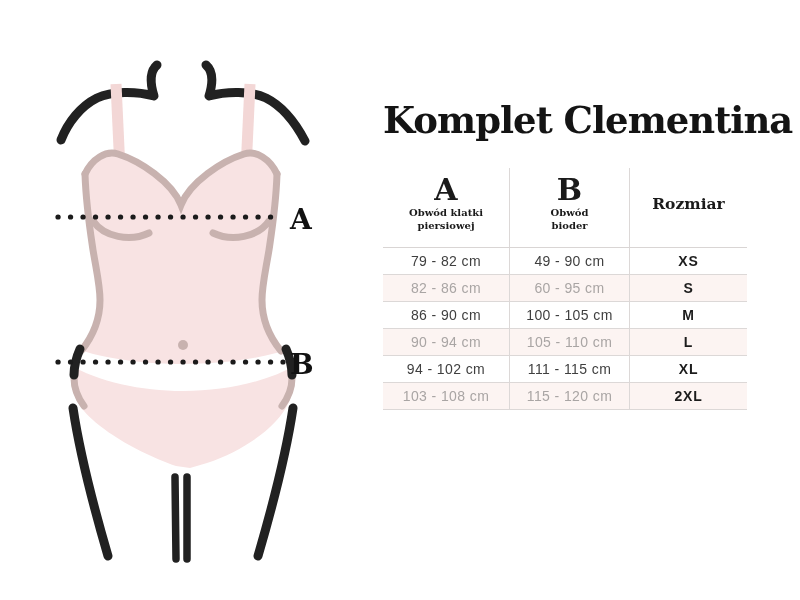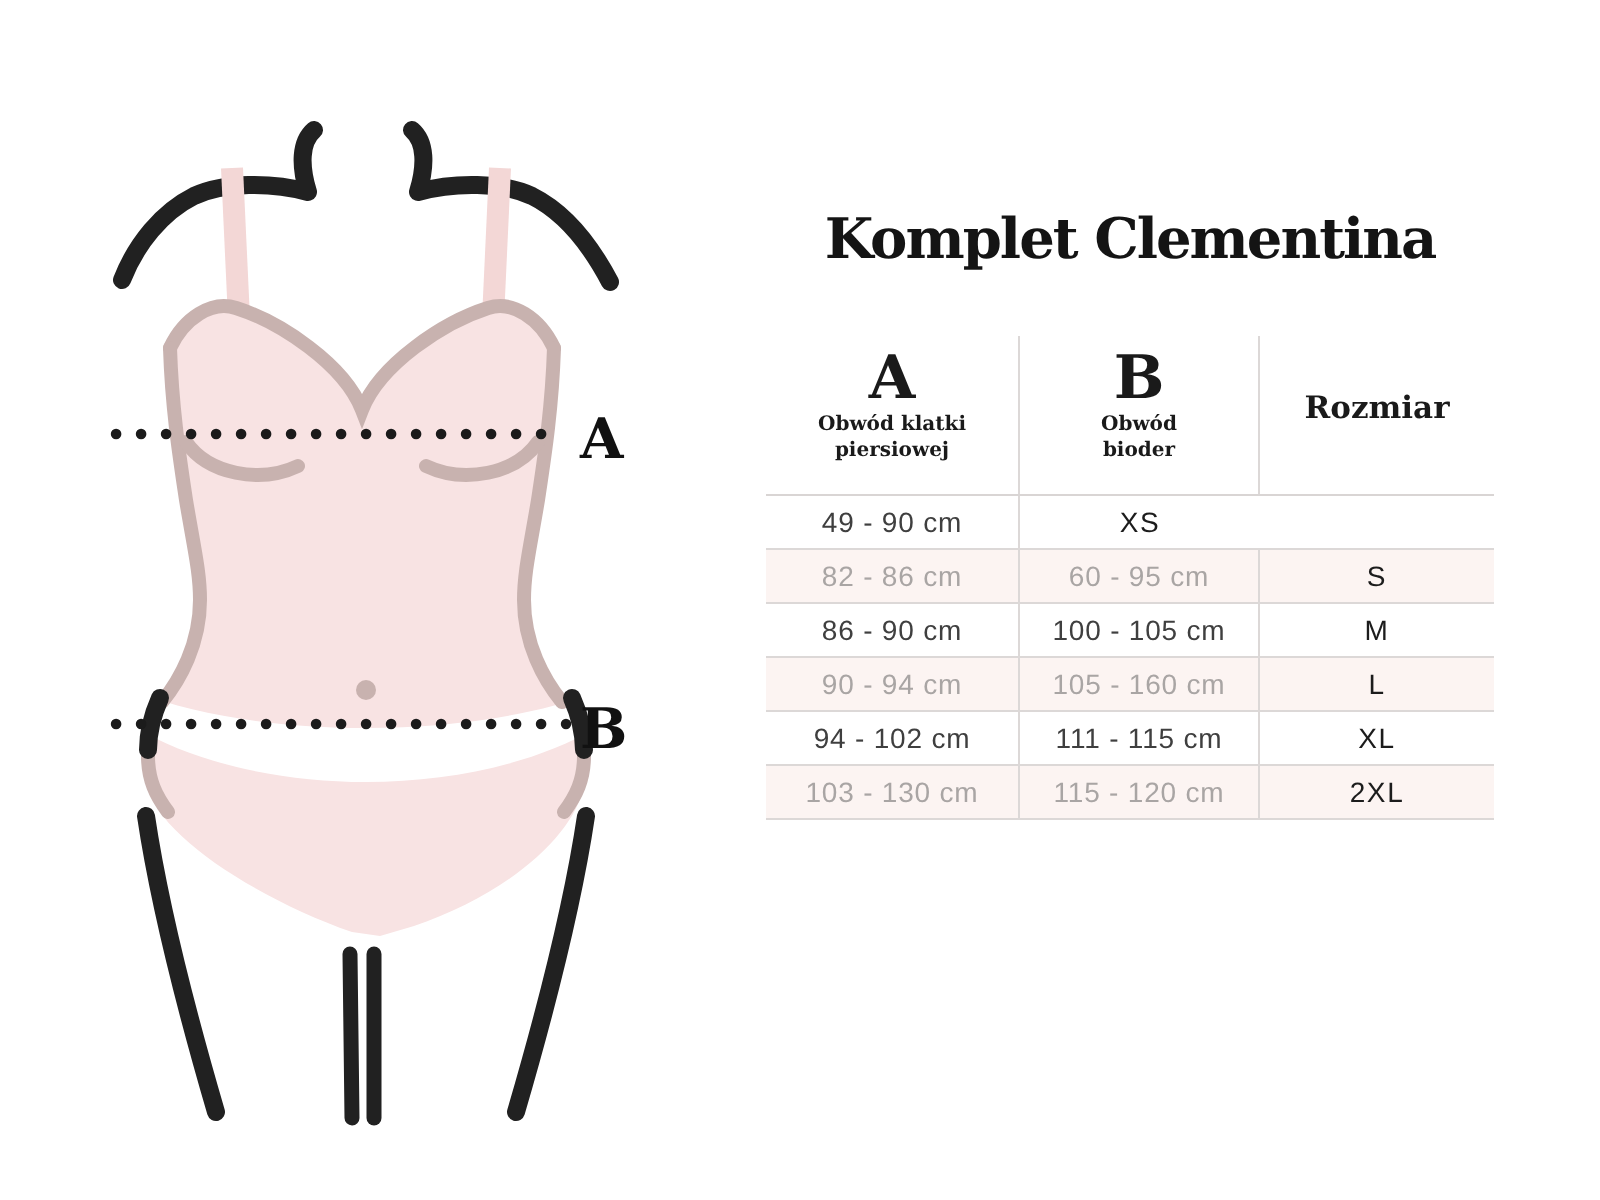--- a/index.html
+++ b/index.html
@@ -6,21 +6,21 @@
   #stage{position:relative;width:800px;height:600px;background:#ffffff;overflow:hidden;
          font-family:"Liberation Sans",sans-serif;}
 
   
   #figure{position:absolute;left:0;top:0;}
 
   
   #right-panel{position:absolute;left:383px;top:0;width:364px;}
   #product-title{position:absolute;top:99px;left:0;width:364px;text-align:center;
     font-family:"DejaVu Serif","Liberation Serif",serif;font-weight:bold;
-    font-size:28px;line-height:42px;color:#141414;letter-spacing:-1px;white-space:nowrap;}
+    font-size:37px;line-height:42px;color:#141414;letter-spacing:-1px;white-space:nowrap;}
 
   
   #size-table{position:absolute;top:168px;left:0;width:364px;}
   .thead{display:grid;grid-template-columns:127px 120px 117px;height:79px;
          border-bottom:1px solid #d9d5d4;}
   .hcell{display:flex;flex-direction:column;align-items:center;padding-top:5px;box-sizing:border-box;}
   .hcell.divr{border-right:1px solid #dcd8d7;}
   .hletter{font-family:"DejaVu Serif","Liberation Serif",serif;font-weight:bold;
            font-size:30px;line-height:34px;color:#1a1a1a;}
   .hlabel{font-family:"DejaVu Serif","Liberation Serif",serif;font-weight:bold;
@@ -29,21 +29,21 @@
   .hcell.rozmiar .hlabel{font-size:15.5px;}
 
   .tbody{width:364px;}
   .trow{display:grid;grid-template-columns:127px 120px 117px;height:27px;
         border-bottom:1px solid #dcd8d7;box-sizing:border-box;}
   .trow:nth-child(even){background:#fcf4f2;}
   .tcell{display:flex;align-items:center;justify-content:center;box-sizing:border-box;
          font-size:14px;letter-spacing:.4px;color:#3f3f3f;}
   .tcell.divr{border-right:1px solid #dcd8d7;}
   .trow:nth-child(even) .tcell.range{color:#a9a5a4;}
-  .tcell.size{font-weight:normal;color:#1c1c1c;letter-spacing:.8px;text-align:center;}
+  .tcell.size{font-weight:bold;color:#1c1c1c;letter-spacing:.8px;text-align:center;}
 
   
   .ab-label{font-family:"DejaVu Serif","Liberation Serif",serif;font-weight:bold;
             font-size:28px;fill:#111;}
 </style>
 </head>
 <body>
 
 <div id="stage">
 
@@ -118,50 +118,51 @@
           <span class="hlabel">Obwód
 bioder</span>
         </div>
         <div class="hcell rozmiar">
           <span class="hlabel">Rozmiar</span>
         </div>
       </div>
 
       <div class="tbody">
   <div class="trow">
+    <div class="tcell range divr">79 - 82 cm</div>
     <div class="tcell range divr">49 - 90 cm</div>
     <div class="tcell size">XS</div>
   </div>
 
   <div class="trow">
     <div class="tcell range divr">82 - 86 cm</div>
     <div class="tcell range divr">60 - 95 cm</div>
     <div class="tcell size">S</div>
   </div>
 
   <div class="trow">
     <div class="tcell range divr">86 - 90 cm</div>
     <div class="tcell range divr">100 - 105 cm</div>
     <div class="tcell size">M</div>
   </div>
 
   <div class="trow">
     <div class="tcell range divr">90 - 94 cm</div>
-    <div class="tcell range divr">105 - 160 cm</div>
+    <div class="tcell range divr">105 - 110 cm</div>
     <div class="tcell size">L</div>
   </div>
 
   <div class="trow">
     <div class="tcell range divr">94 - 102 cm</div>
     <div class="tcell range divr">111 - 115 cm</div>
     <div class="tcell size">XL</div>
   </div>
 
   <div class="trow">
-    <div class="tcell range divr">103 - 130 cm</div>
+    <div class="tcell range divr">103 - 108 cm</div>
     <div class="tcell range divr">115 - 120 cm</div>
     <div class="tcell size">2XL</div>
   </div>
 </div>
 
     </div>
   </div>
 </div>
 
 </body></html>

